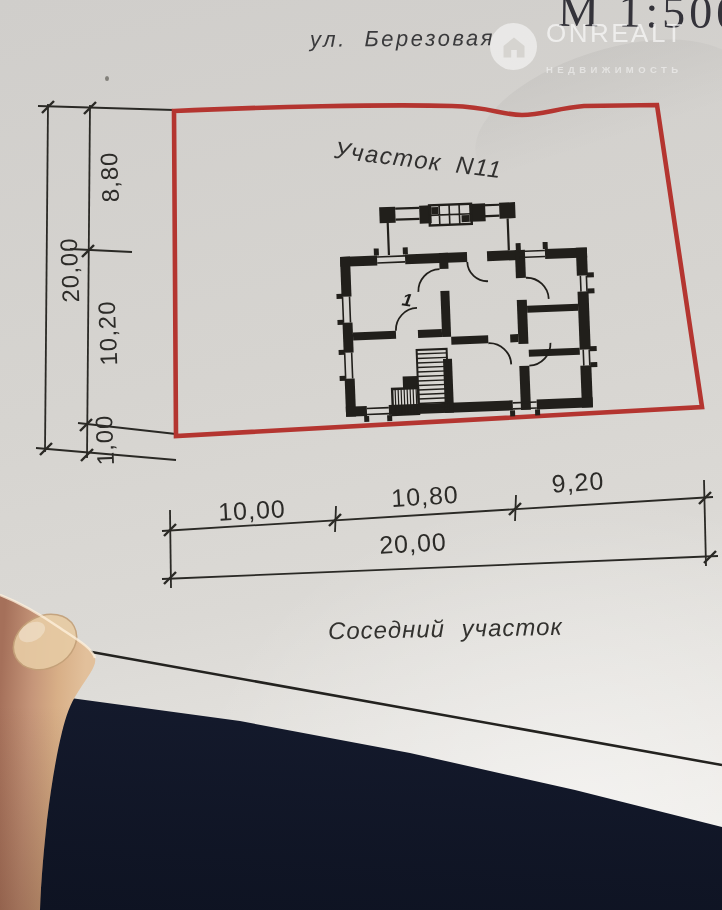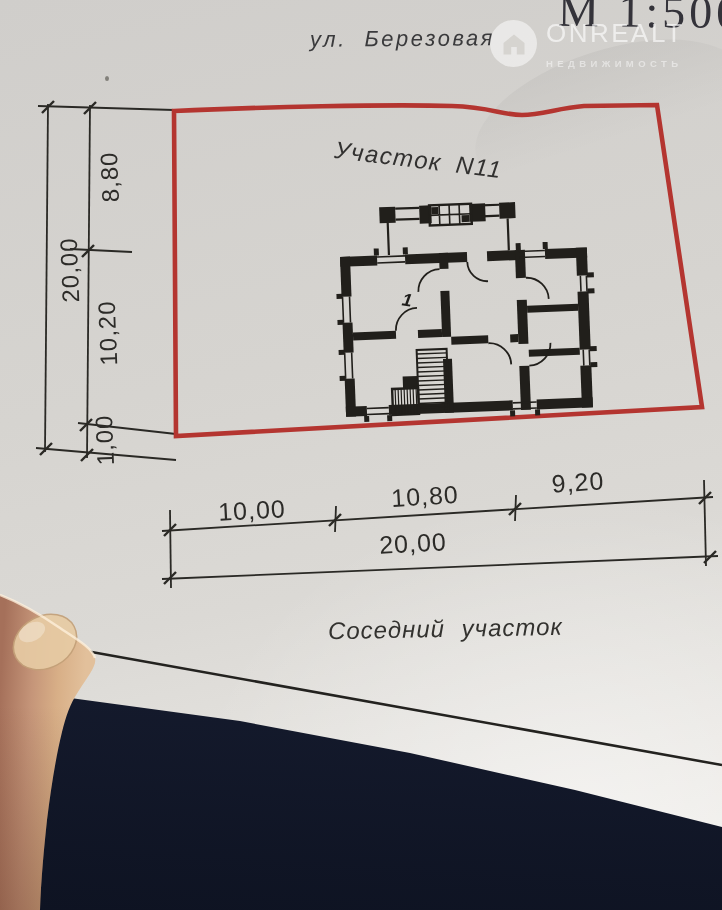--- a/index.html
+++ b/index.html
@@ -31,21 +31,21 @@
   }
   .street-lbl{font-style:italic;font-size:22px;letter-spacing:2.5px;word-spacing:9px;color:#3a3a3c;transform:rotate(-0.5deg);}
   .plot-lbl{font-style:italic;font-size:24px;letter-spacing:1.5px;word-spacing:6px;color:#323130;transform:rotate(7deg);}
   .house-num{font-style:italic;font-size:18px;font-weight:600;color:#1d1c1a;transform:rotate(9deg);}
   .neighbor-lbl{font-style:italic;font-size:24px;letter-spacing:1px;word-spacing:9px;color:#33322f;transform:rotate(-1.1deg);}
   .watermark{position:absolute;left:490px;top:18px;display:flex;align-items:center;gap:9px;}
   .wm-circle{width:47px;height:47px;border-radius:50%;background:rgba(255,255,255,0.52);
     display:flex;align-items:center;justify-content:center;}
   .wm-text{display:flex;flex-direction:column;}
   .wm-brand{font-size:26px;font-weight:400;letter-spacing:2.5px;color:rgba(255,255,255,0.62);line-height:30px;}
-  .wm-sub{font-size:9.5px;font-weight:600;letter-spacing:4.4px;color:rgba(255,255,255,0.48);margin-top:10px;}
+  .wm-sub{font-size:9.5px;font-weight:600;letter-spacing:4.4px;color:rgba(255,255,255,0.48);margin-top:16px;}
   .table-surface{
     position:absolute;inset:0;
     clip-path:polygon(63px 697px,240px 721px,410px 753px,575px 790px,722px 827px,722px 910px,0 910px,0 700px);
     background:
       radial-gradient(42% 34% at 30% 52%, rgba(125,135,170,0.10), rgba(0,0,0,0) 65%),
       linear-gradient(183deg,#2c3554 0%,#232c48 16%,#1a2138 45%,#151b2e 72%,#0e1322 100%);
   }
   .finger{position:absolute;left:0;top:580px;}
 </style>
 </head>

